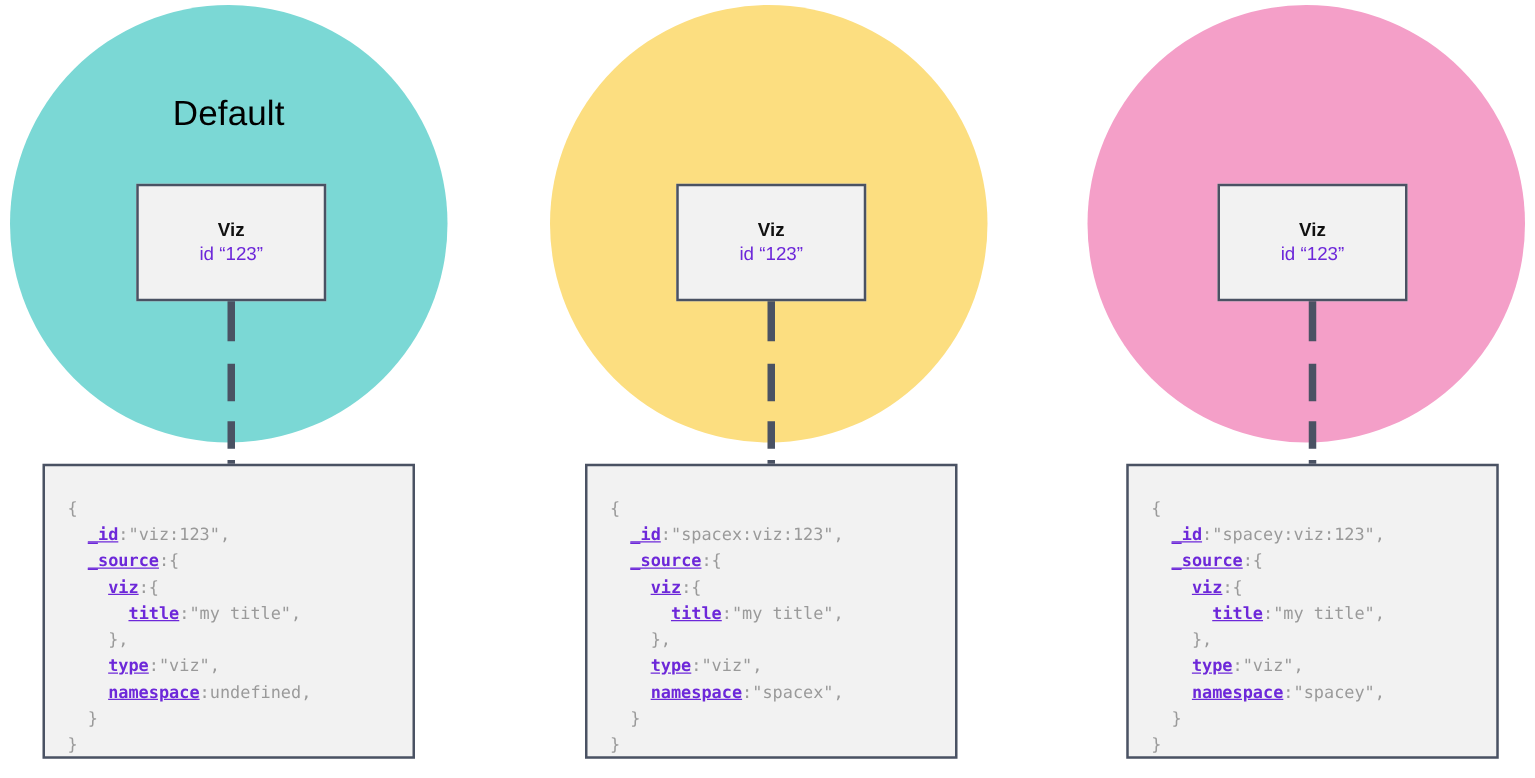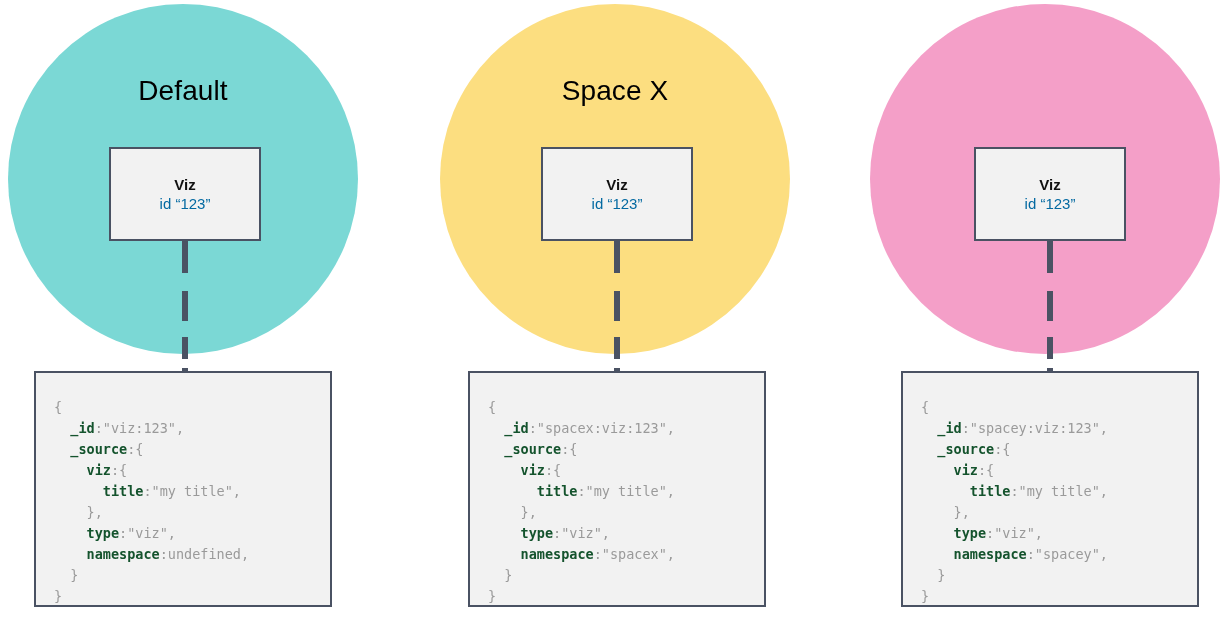--- a/index.html
+++ b/index.html
@@ -87,21 +87,21 @@
   .viz-title {
     font-size: 15px;
     line-height: 19px;
     font-weight: bold;
     color: #111111;
   }
   .viz-sub {
     font-size: 15px;
     line-height: 20px;
     font-weight: 400;
-    color: #0369a1;
+    color: #6d28d9;
   }
 
   
   .code-panel {
     position: absolute;
     top: 371px;
     width: 298px;
     height: 236px;
     box-sizing: border-box;
     background: #f2f2f2;
@@ -109,22 +109,23 @@
     padding: 24px 0 0 18px;
   }
   .code-text {
     font-family: "DejaVu Sans Mono", "Liberation Mono", monospace;
     font-size: 13.5px;
     line-height: 21px;
     white-space: pre;
     color: #9a9a9a;
   }
   .code-text .k {
-    color: #14532d;
+    color: #6d28d9;
     font-weight: 600;
+    text-decoration: underline;
   }
   .code-text .p {
     color: #9a9a9a;
   }
   .code-line { display: block; }
 </style>
 </head>
 <body>
 
 <div id="canvas">
@@ -142,21 +143,20 @@
         <div class="seg" style="top: 96px; height: 22px; background: rgb(74, 82, 99);"></div>
         <div class="seg" style="top: 127px; height: 5px; background: rgb(74, 82, 99);"></div>
       </div>
     <div class="code-panel" style="left:30px;">
       <div class="code-text"><span class="code-line"><span class="p">{</span></span><span class="code-line"><span class="p">  </span><span class="k">_id</span><span class="p">:"viz:123",</span></span><span class="code-line"><span class="p">  </span><span class="k">_source</span><span class="p">:{</span></span><span class="code-line"><span class="p">    </span><span class="k">viz</span><span class="p">:{</span></span><span class="code-line"><span class="p">      </span><span class="k">title</span><span class="p">:"my title",</span></span><span class="code-line"><span class="p">    },</span></span><span class="code-line"><span class="p">    </span><span class="k">type</span><span class="p">:"viz",</span></span><span class="code-line"><span class="p">    </span><span class="k">namespace</span><span class="p">:undefined,</span></span><span class="code-line"><span class="p">  }</span></span><span class="code-line"><span class="p">}</span></span></div>
     </div>
   </div>
 
   <div class="column col-2">
     <div class="space-circle" style="background: rgb(252, 222, 128);"></div>
-    <div class="space-title">Space X</div>
     <div class="viz-box" style="left:181px;">
       <div class="viz-title">Viz</div>
       <div class="viz-sub">id “123”</div>
     </div>
     <div class="connector" style="left:181px;">
         <div class="seg" style="top: 0px; height: 32px; background: rgb(74, 82, 99);"></div>
         <div class="seg" style="top: 50px; height: 30px; background: rgb(74, 82, 99);"></div>
         <div class="seg" style="top: 96px; height: 22px; background: rgb(74, 82, 99);"></div>
         <div class="seg" style="top: 127px; height: 5px; background: rgb(74, 82, 99);"></div>
       </div>

